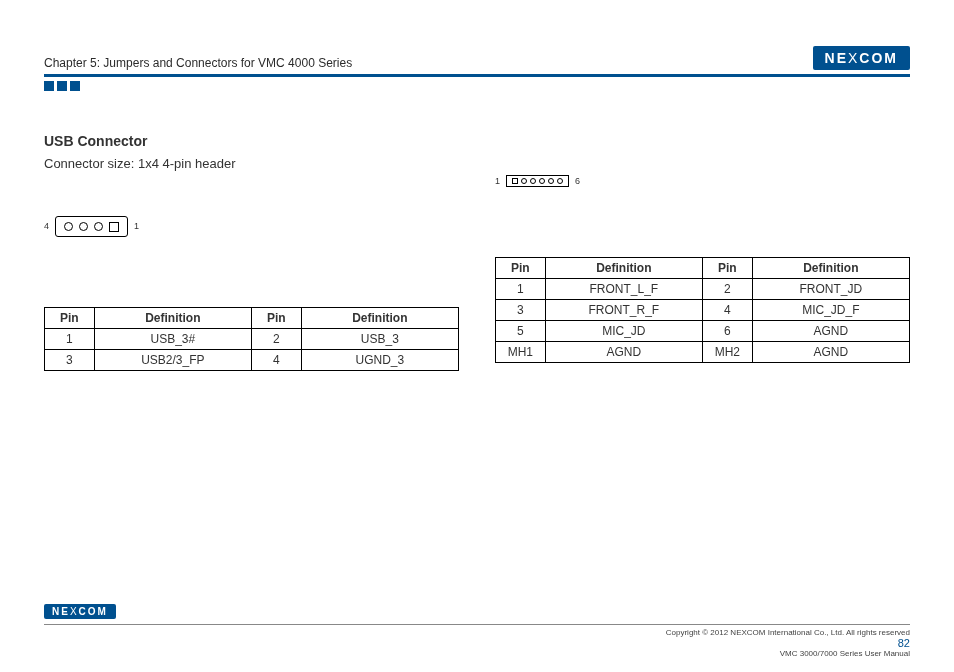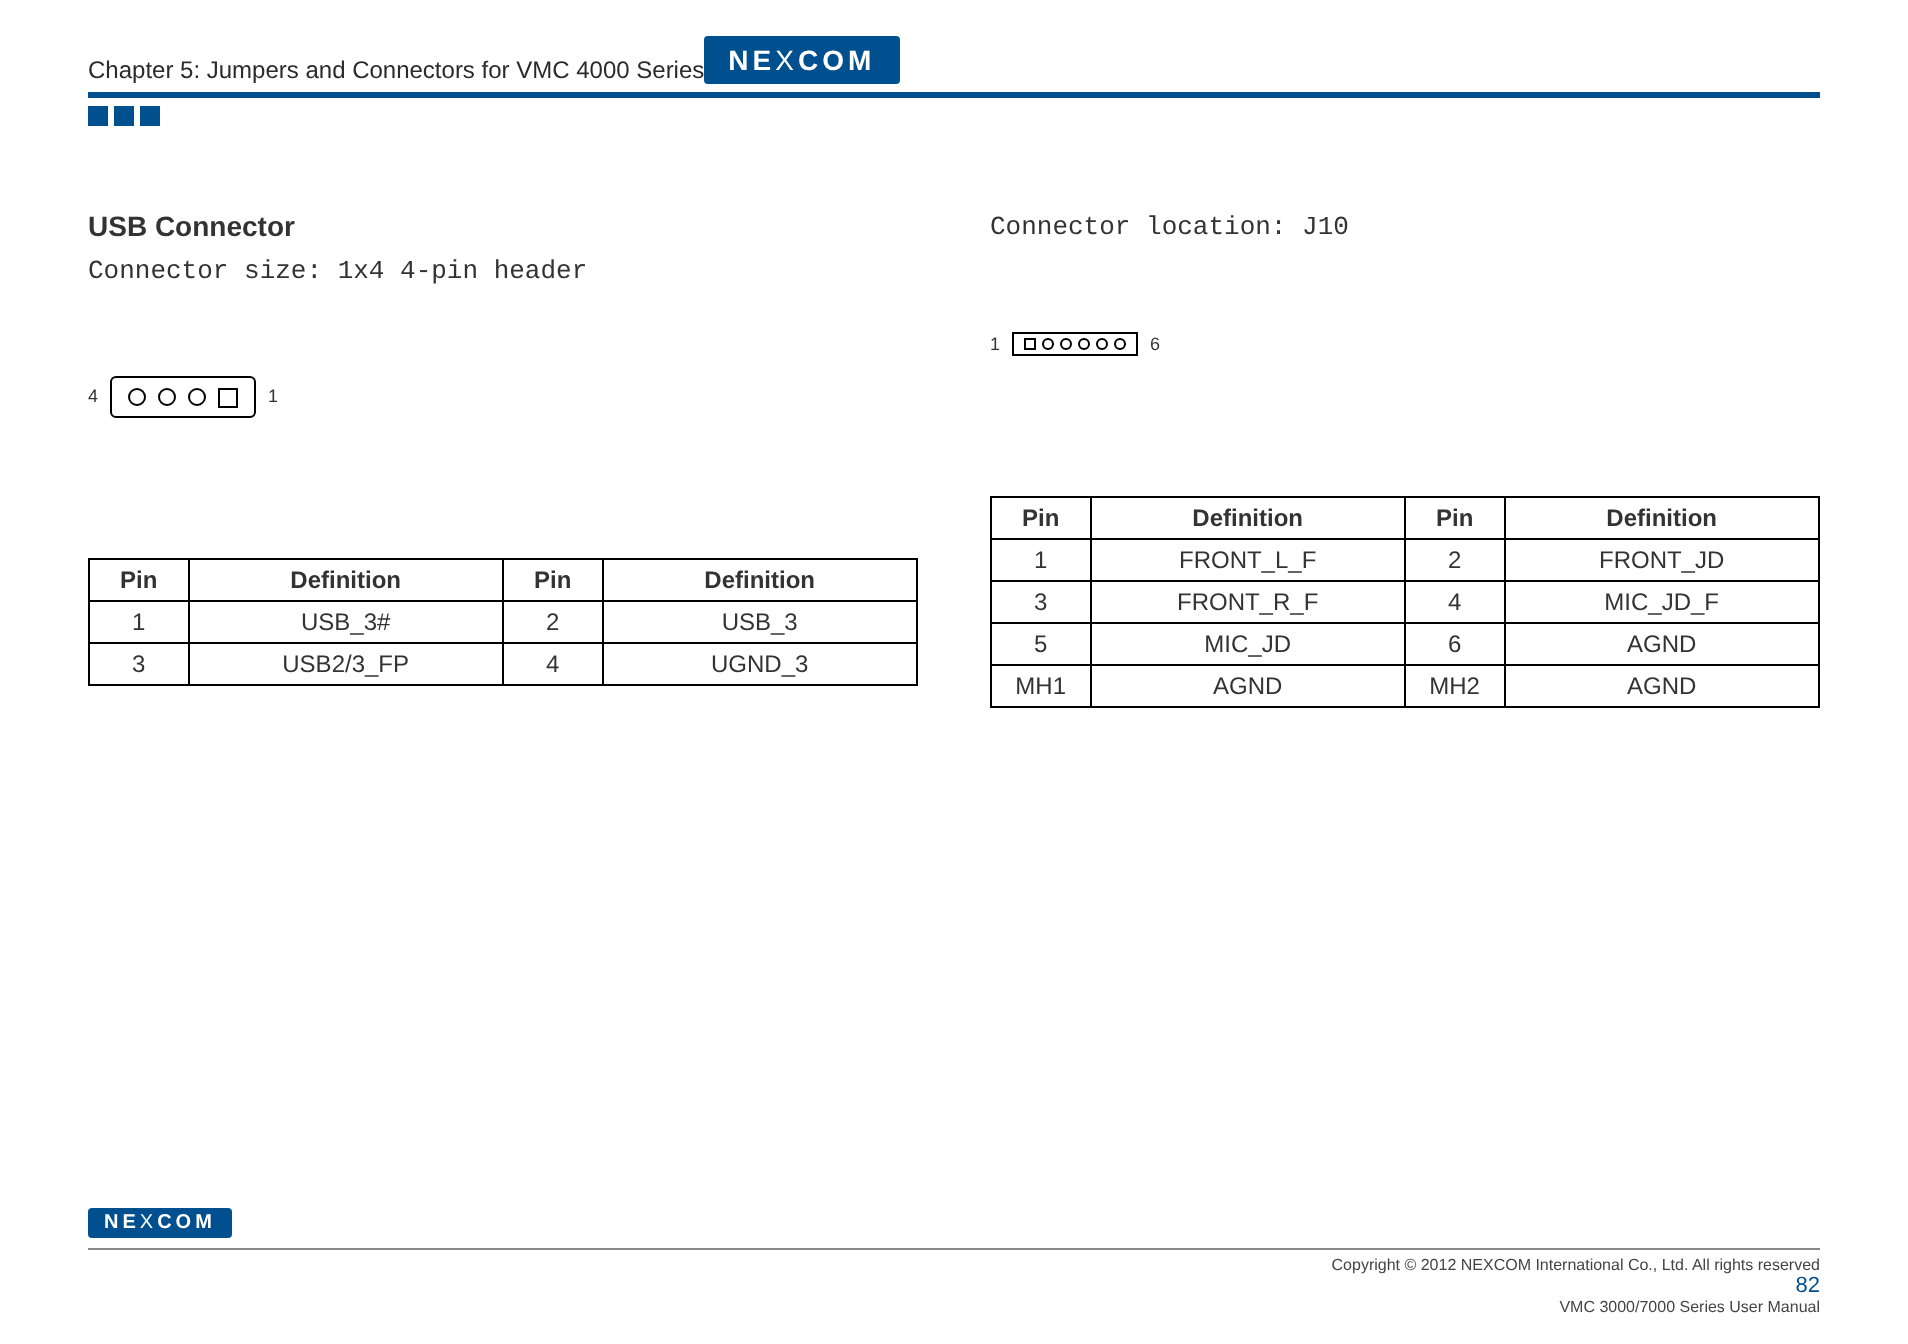--- a/index.html
+++ b/index.html
@@ -14,21 +14,23 @@
     color:var(--text);
     background:#fff;
     width:954px;
     height:672px;
     position:relative;
     padding:18px 44px 0 44px;
   }
   
   .hdr-row{
     display:flex;
+    justify-content:space-between;
     align-items:flex-end;
+    margin-top:28px;
   }
   .chapter-title{
     font-size:12px;
     color:#2b2b2b;
   }
   .logo-top{
     background:var(--nexcom-blue);
     color:#fff;
     font-weight:700;
     font-size:14px;
@@ -58,21 +60,20 @@
   }
   .col{flex:1;}
   .section-title{
     font-weight:700;
     font-size:14px;
     margin-bottom:6px;
   }
   .spec-line{
     font-size:13px;
     line-height:1.45;
-    font-family:Liberation Mono, monospace;
   }
   
   .diagram-wrap{
     margin-top:42px;
     margin-bottom:70px;
     display:flex;
     align-items:center;
     gap:6px;
     font-size:9px;
   }
@@ -196,21 +197,20 @@
           <td>3</td>
           <td>USB2/3_FP</td>
           <td>4</td>
           <td>UGND_3</td>
         </tr>
       </tbody>
     </table>
   </div>
 
   <div class="col">
-    <div class="spec-line">Connector location: J10</div>
 
     <div class="diagram-wrap" style="margin-bottom:70px;">
       <span>1</span>
       <div class="audio-conn">
         <span class="sq"></span>
         <span class="ci"></span>
         <span class="ci"></span>
         <span class="ci"></span>
         <span class="ci"></span>
         <span class="ci"></span>

